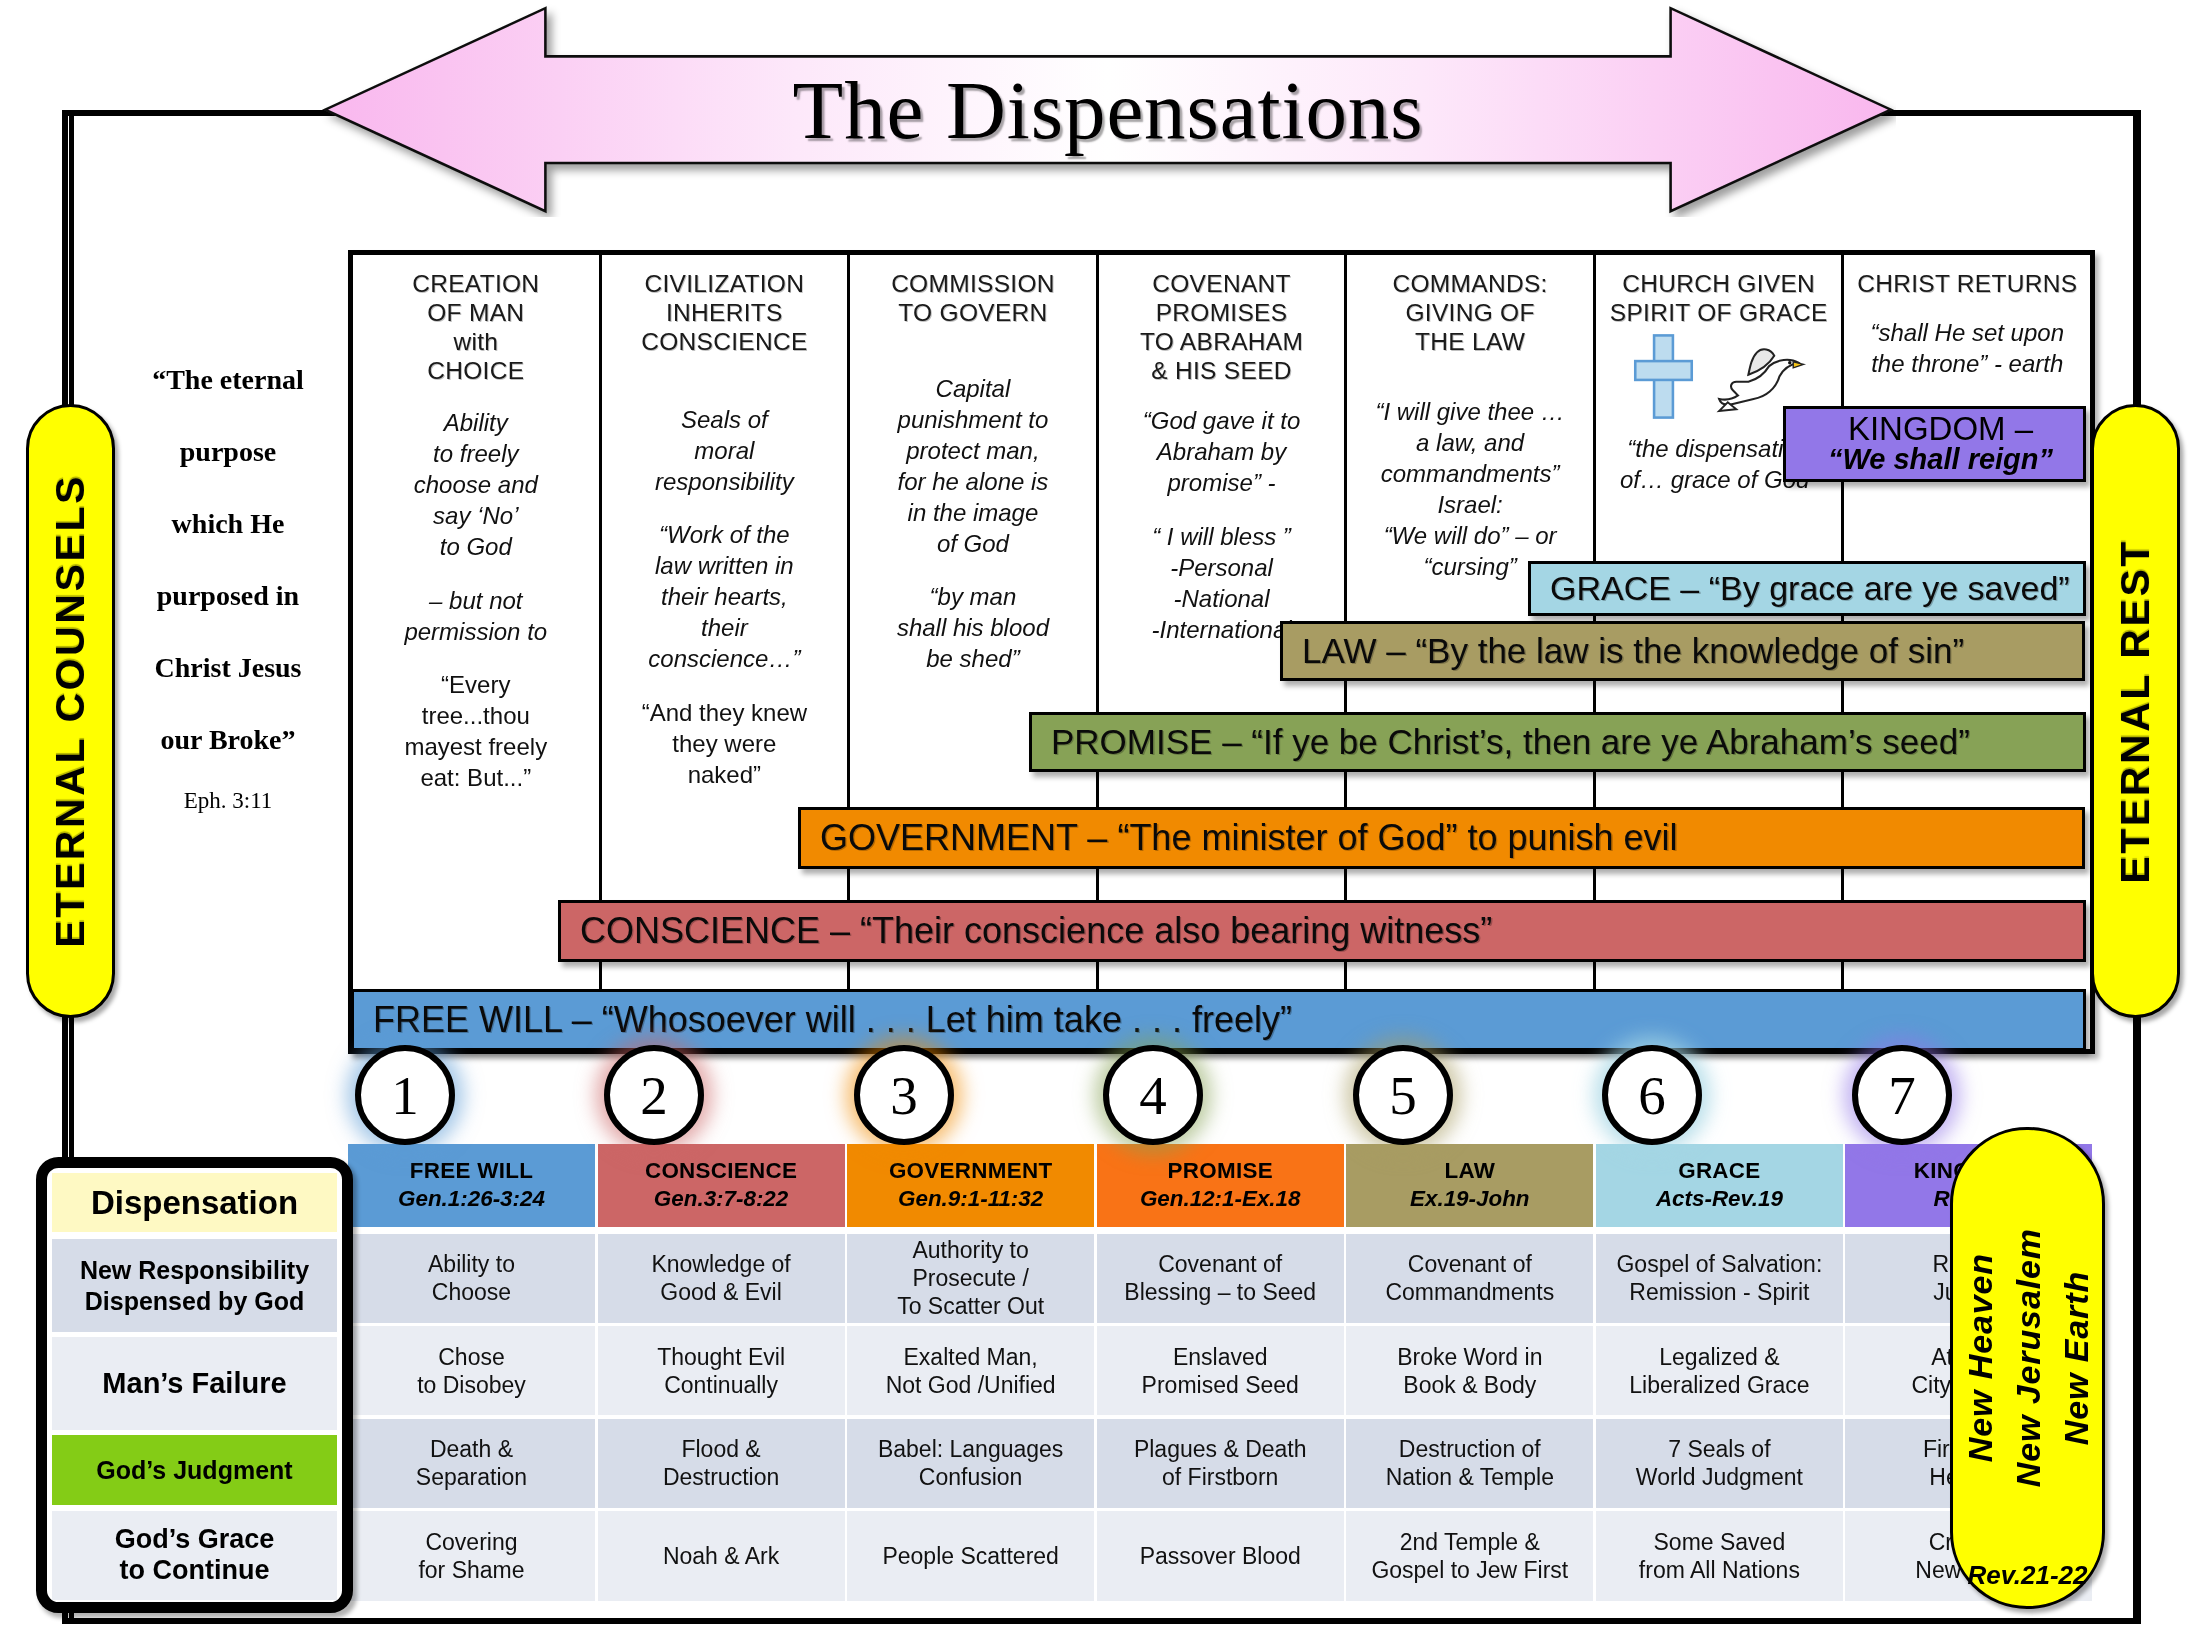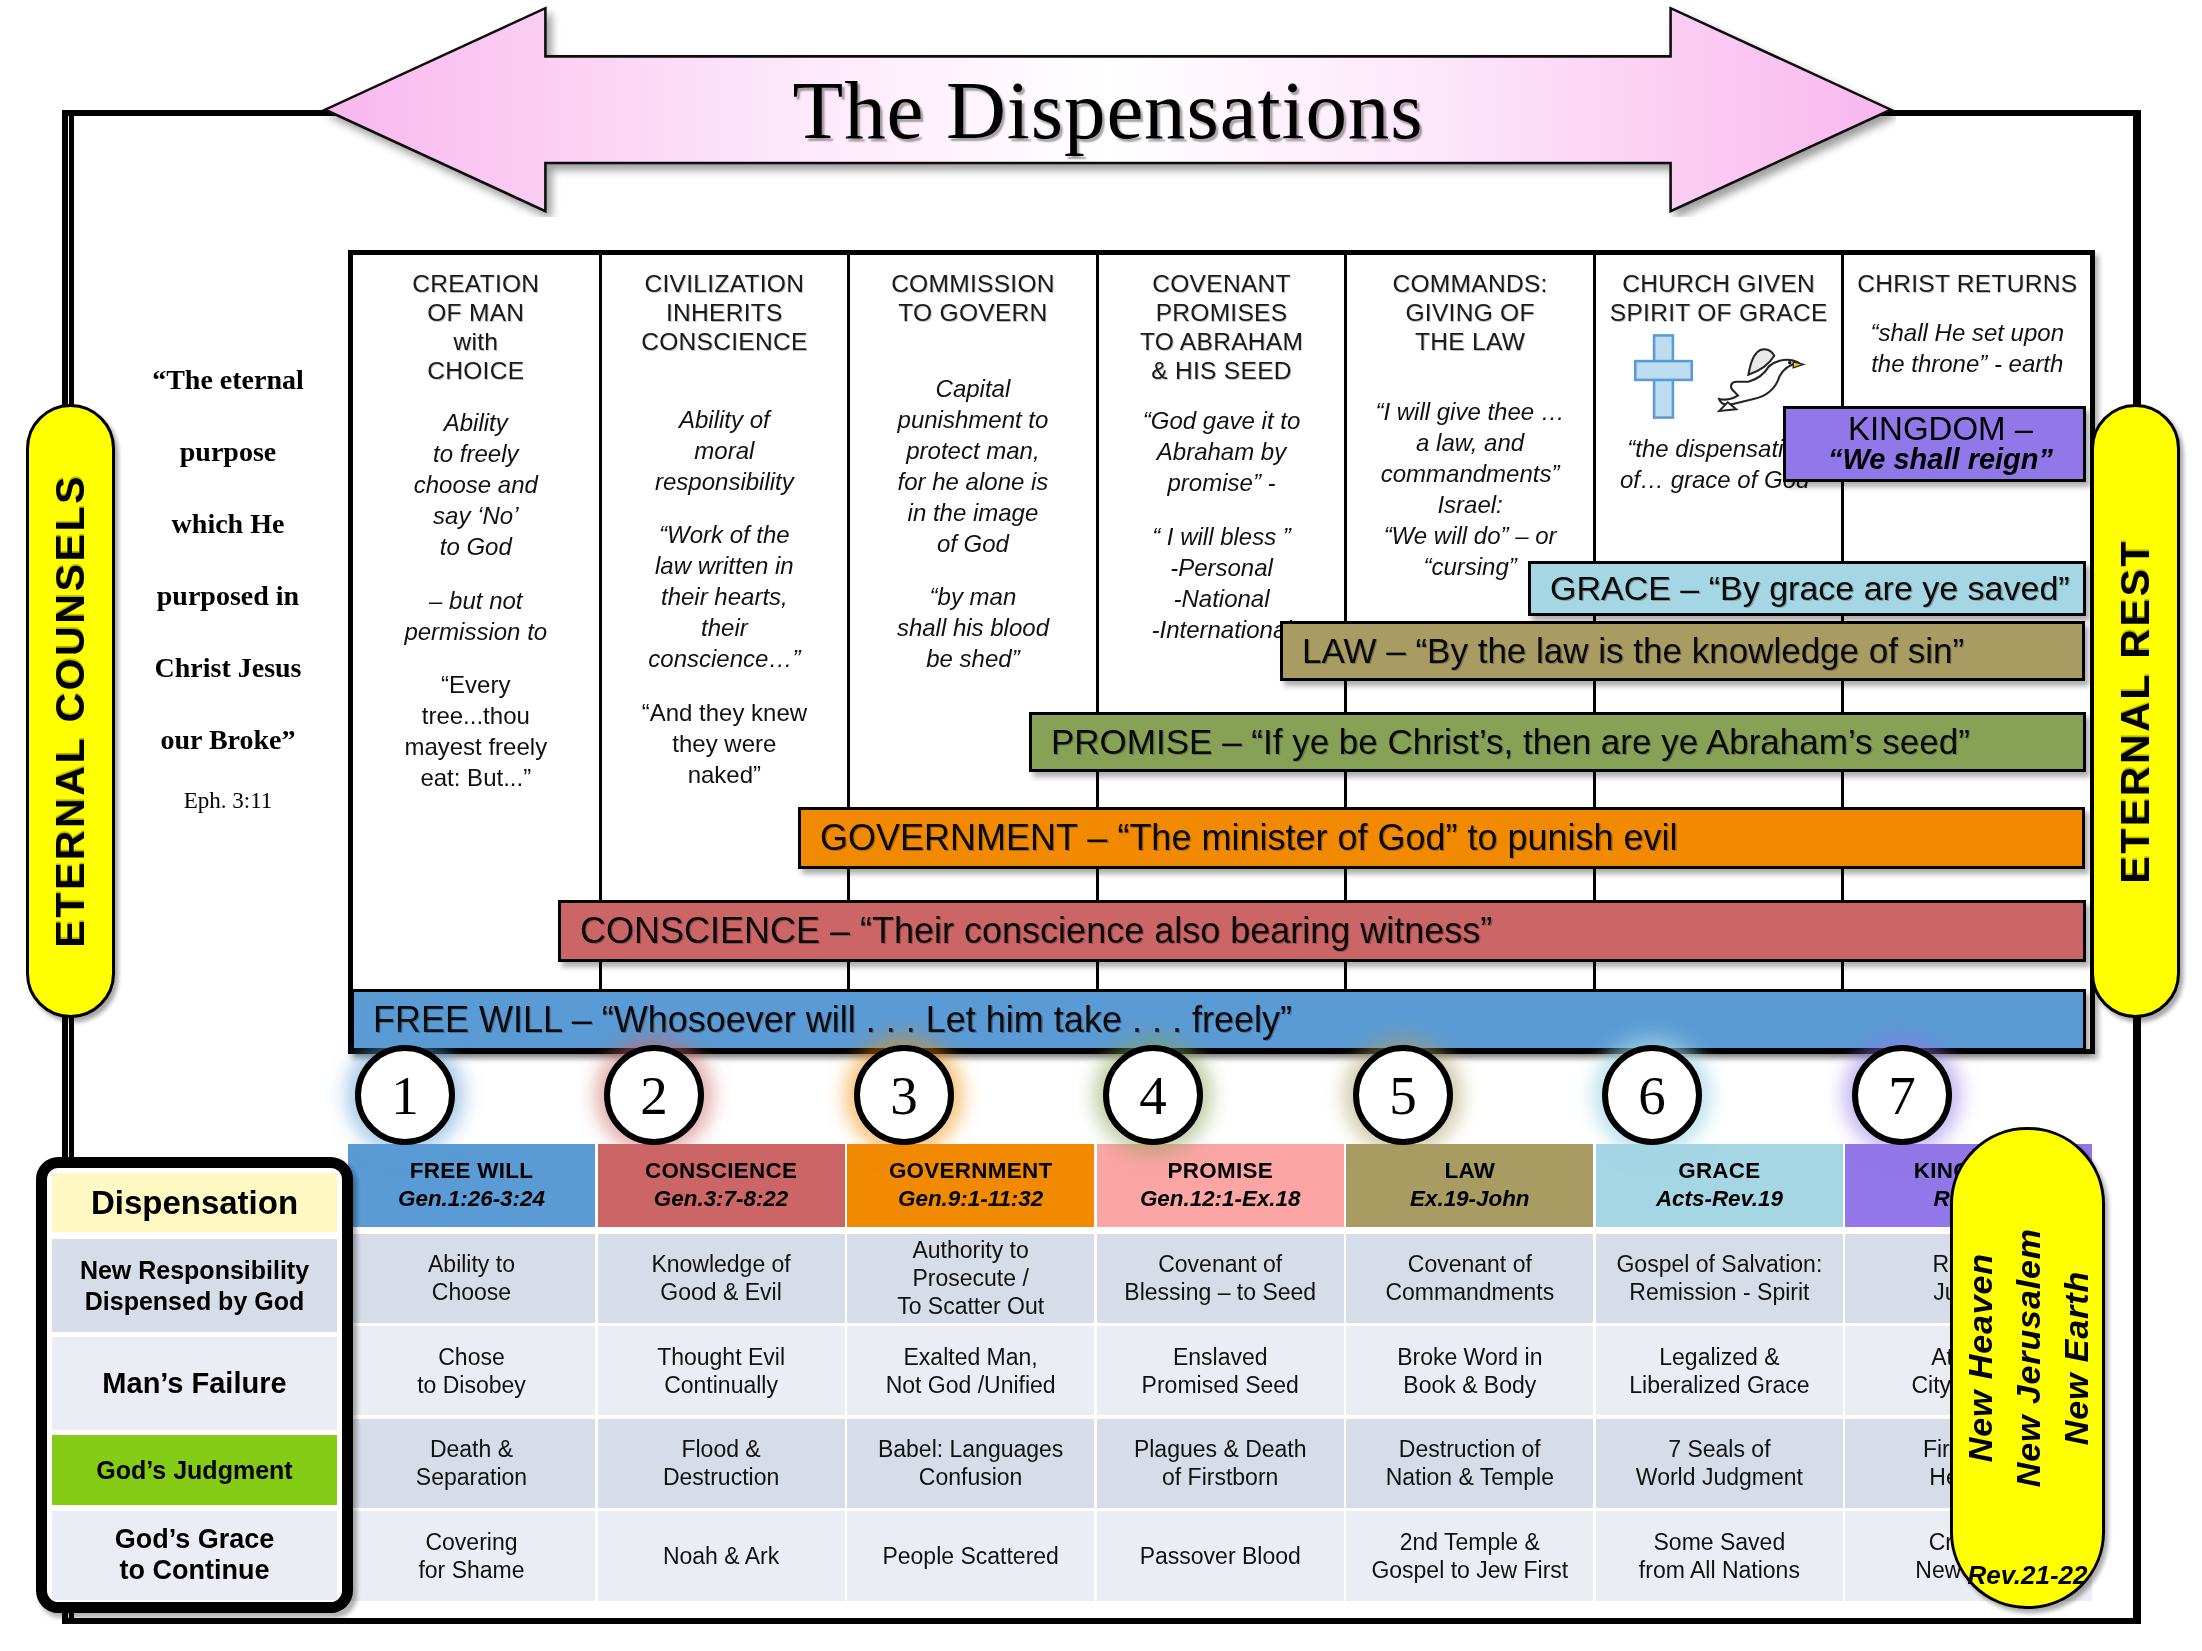--- a/index.html
+++ b/index.html
@@ -253,21 +253,21 @@
     </div>
   </div>
 
   <div class="col">
     <div class="hdr">
       <div>CIVILIZATION</div>
         <div>INHERITS</div>
       <div>CONSCIENCE</div>
     </div>
     <div class="body" style="margin-top:48px">
-      <p style="white-space:pre-line">Ability of
+      <p style="white-space:pre-line">Seals of
 moral
 responsibility</p>
       <p style="white-space:pre-line">“Work of the
 law written in
 their hearts,
 their
 conscience…”</p>
       <p style="white-space:pre-line;font-style:normal">“And they knew
 they were
 naked”</p>
@@ -405,21 +405,21 @@
         <span class="t2">Gen.1:26-3:24</span>
       </div>
     <div class="tcell" style="background:#CC6666">
       <span class="t1">CONSCIENCE</span>
         <span class="t2">Gen.3:7-8:22</span>
       </div>
     <div class="tcell" style="background:#F18A00">
       <span class="t1">GOVERNMENT</span>
         <span class="t2">Gen.9:1-11:32</span>
       </div>
-    <div class="tcell" style="background:#fca5a5">
+    <div class="tcell" style="background:#f97316">
       <span class="t1">PROMISE</span>
         <span class="t2">Gen.12:1-Ex.18</span>
       </div>
     <div class="tcell" style="background:#A89C63">
       <span class="t1">LAW</span>
         <span class="t2">Ex.19-John</span>
       </div>
     <div class="tcell" style="background:#A4D6E4">
       <span class="t1">GRACE</span>
         <span class="t2">Acts-Rev.19</span>

